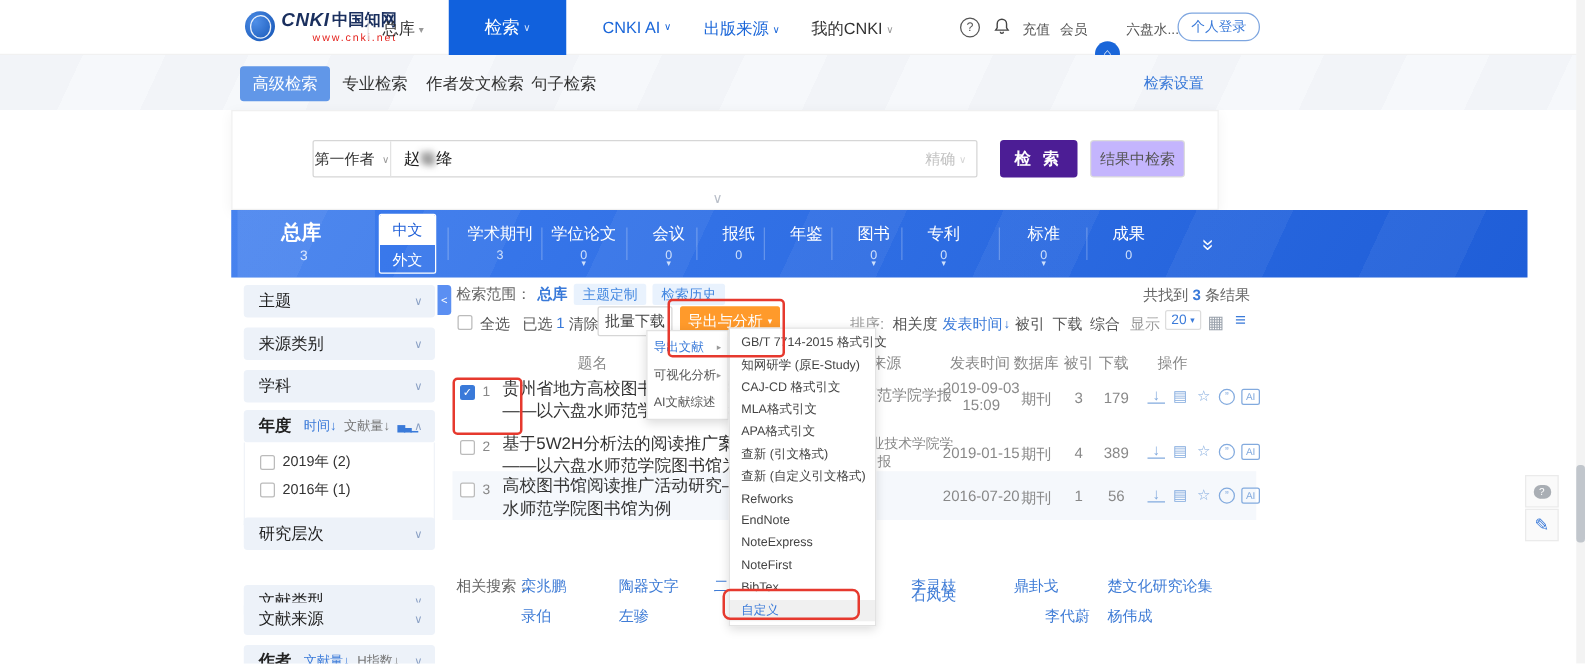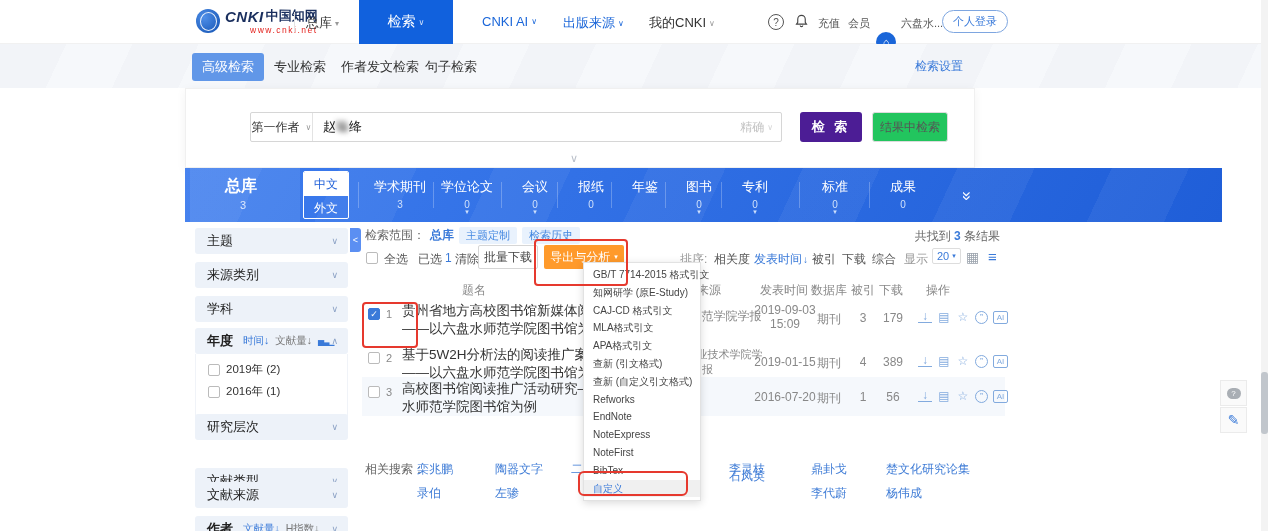--- a/index.html
+++ b/index.html
@@ -35,21 +35,21 @@
   .settings-link { font-size:12px; color:#3a7ad9; }
 
   
   .search-card { left:185px; top:88px; width:790px; height:80px; background:#fff; border:1px solid #f0f0f0; box-shadow:0 2px 10px rgba(0,0,0,.05); }
   .search-group { left:250px; top:112px; width:532px; height:30px; border:1px solid #d6d6d6; border-radius:2px; background:#fff; display:flex; align-items:center; }
   .field-seg { width:62px; height:100%; border-right:1px solid #e3e3e3; font-size:12px; color:#333; display:flex; align-items:center; justify-content:center; gap:3px; }
   .search-val { font-size:13px; color:#222; padding-left:10px; flex:1; display:flex; }
   .blurred { filter:blur(2.5px); }
   .match-seg { font-size:12px; color:#c2c2c2; padding-right:8px; display:flex; gap:3px; align-items:center; }
   .btn-search { left:800px; top:112px; width:62px; height:30px; background:#4c1d95; color:#fff; font-size:13px; font-weight:bold; border-radius:3px; display:flex; align-items:center; justify-content:center; letter-spacing:3px; }
-  .btn-inresult { left:872px; top:112px; width:76px; height:30px; background:#22c55e; border:1px solid #dcdcdc; color:#555; font-size:12px; border-radius:3px; display:flex; align-items:center; justify-content:center; }
+  .btn-inresult { left:872px; top:112px; width:76px; height:30px; background:#c4b5fd; border:1px solid #dcdcdc; color:#555; font-size:12px; border-radius:3px; display:flex; align-items:center; justify-content:center; }
   .collapse-chev { left:570px; top:152px; color:#b9bfc9; font-size:11px; }
 
   
   .bluebar { left:185px; top:168px; width:1037px; height:54px;
     background:linear-gradient(120deg,#3d7cee,#1f5ed8);
     overflow:hidden; }
   .bluebar::before { content:""; position:absolute; inset:0;
     background:repeating-linear-gradient(115deg,rgba(255,255,255,.05) 0 70px,rgba(255,255,255,0) 70px 140px); }
   .zk-panel { left:5px; top:0; width:110px; height:54px; background:rgba(255,255,255,.09); }
   .zk-label { left:40px; top:8px; font-size:16px; font-weight:bold; color:#fff; }
@@ -433,23 +433,36 @@
   <div class="abs rel-item" style="left:417px;top:461px;">栾兆鹏</div>
   <div class="abs rel-item" style="left:495px;top:461px;">陶器文字</div>
   <div class="abs rel-item" style="left:571px;top:461px;">二</div>
   <div class="abs rel-item" style="left:729px;top:461px;">李灵枝</div>
   <div class="abs rel-item" style="left:811px;top:461px;">鼎卦戈</div>
   <div class="abs rel-item" style="left:886px;top:461px;">楚文化研究论集</div>
   <div class="abs rel-item" style="left:417px;top:485px;">录伯</div>
   <div class="abs rel-item" style="left:495px;top:485px;">左骖</div>
   <div class="abs rel-item" style="left:571px;top:485px;"></div>
   <div class="abs rel-item" style="left:729px;top:468px;">石凤英</div>
-  <div class="abs rel-item" style="left:811px;top:485px;">李代蔚</div>
+  <div class="abs rel-item" style="left:836px;top:485px;">李代蔚</div>
   <div class="abs rel-item" style="left:886px;top:485px;">杨伟成</div>
 
+  <div class="abs menu1">
+    <div class="menu1-item on">
+      <span>导出文献</span>
+      <span class="m-arrow">▸</span>
+    </div>
+    <div class="menu1-item">
+      <span>可视化分析</span>
+      <span class="m-arrow">▸</span>
+    </div>
+    <div class="menu1-item">
+      <span>AI文献综述</span>
+    </div>
+  </div>
 
   <div class="abs menu2">
     <div class="menu2-item">GB/T 7714-2015 格式引文</div>
     <div class="menu2-item">知网研学 (原E-Study)</div>
     <div class="menu2-item">CAJ-CD 格式引文</div>
     <div class="menu2-item">MLA格式引文</div>
     <div class="menu2-item">APA格式引文</div>
     <div class="menu2-item">查新 (引文格式)</div>
     <div class="menu2-item">查新 (自定义引文格式)</div>
     <div class="menu2-item">Refworks</div>

